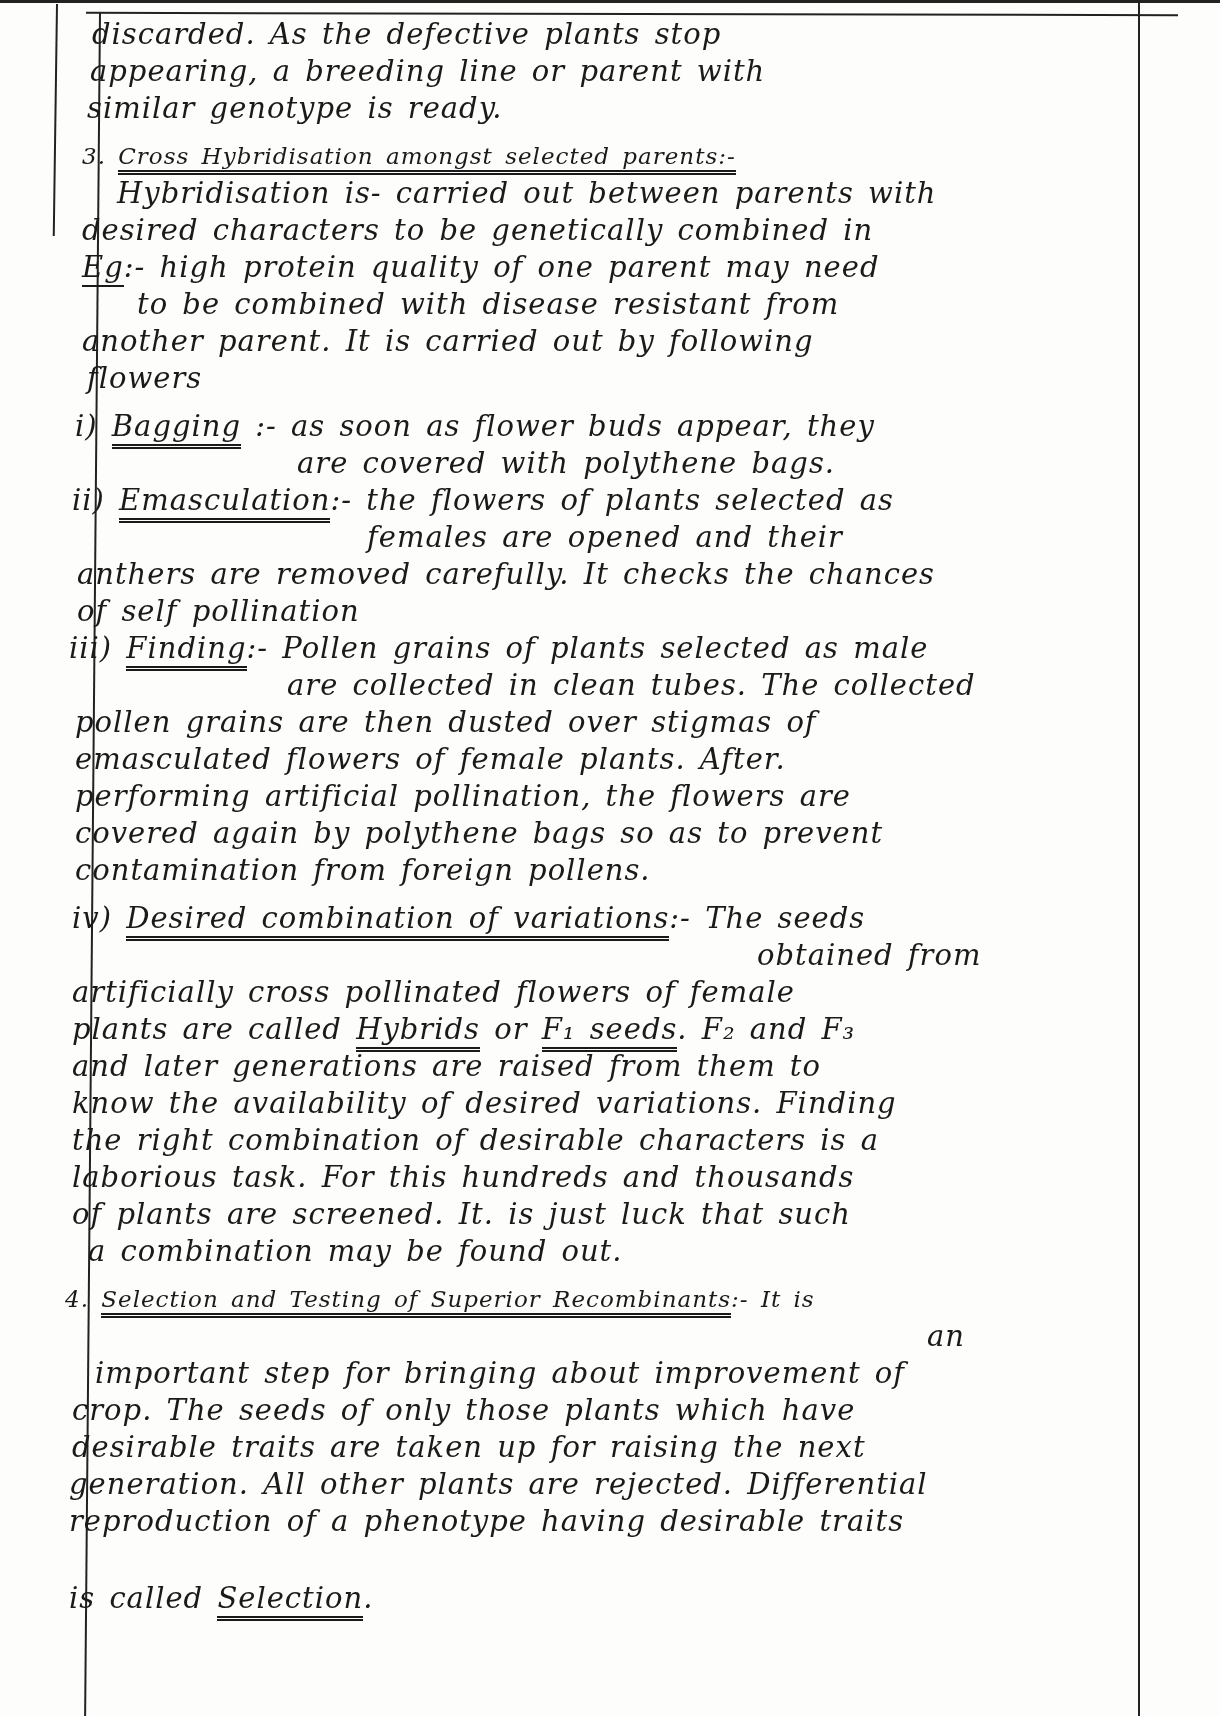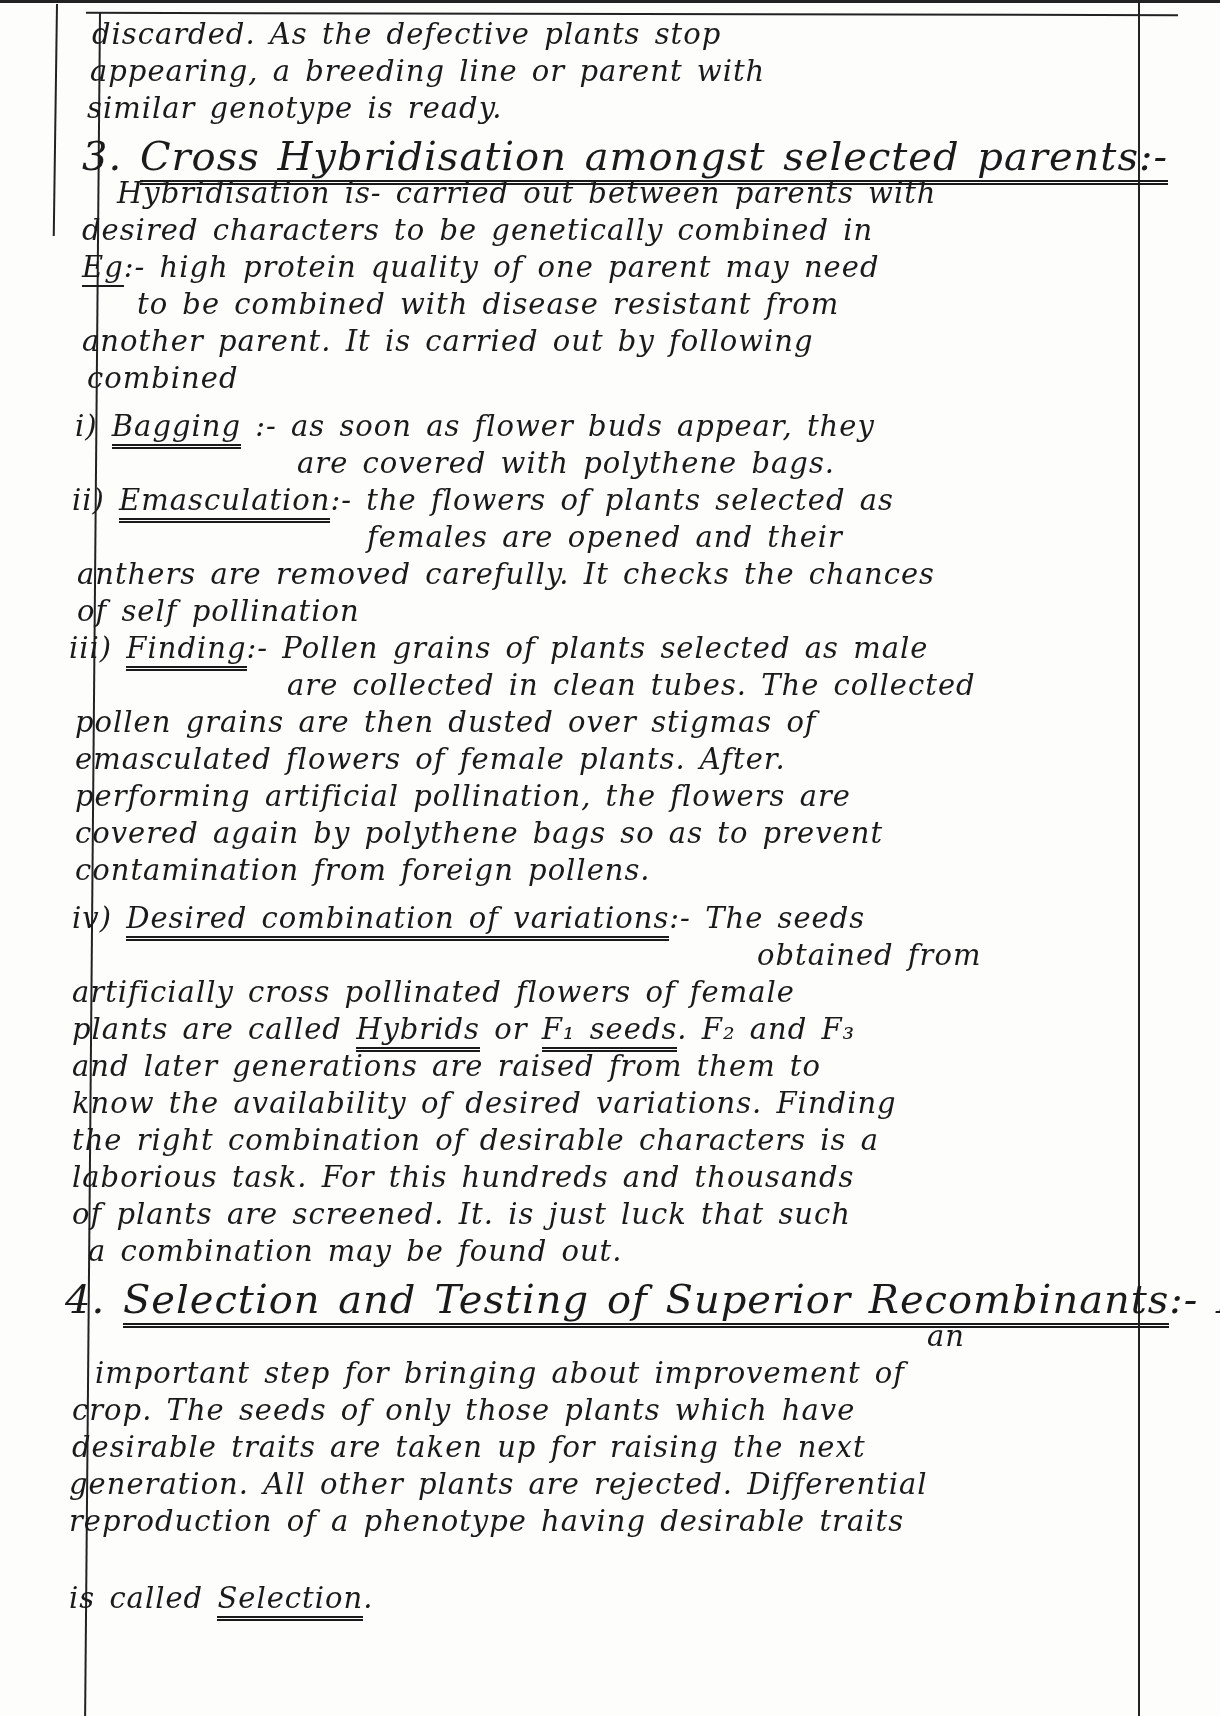--- a/index.html
+++ b/index.html
@@ -44,21 +44,21 @@
     position:absolute;top:16px;left:65px;width:1080px;
     color:var(--ink);
     font-style:italic;
     font-size:29px;
     line-height:37px;
     letter-spacing:1px;
     word-spacing:4px;
   }
   .line{white-space:nowrap;}
   .line.gap{margin-top:11px;}
-  .line.heading{font-size:40px;}
+  .line.heading{font-size:23px;}
   .u-double{
     border-bottom:5px double var(--ink);
     padding-bottom:1px;
   }
   .u-single{
     border-bottom:2px solid var(--ink);
     padding-bottom:1px;
   }
 </style>
 </head>
@@ -73,21 +73,21 @@
 <div class="notes-text">
     <div class="line" style="padding-left: 27px;"><span>discarded. As the defective plants stop</span></div>
     <div class="line" style="padding-left: 25px;"><span>appearing, a breeding line or parent with</span></div>
     <div class="line" style="padding-left: 22px;"><span>similar genotype is ready.</span></div>
     <div class="line heading gap" style="padding-left: 17px;"><span>3. </span><span class="u-double">Cross Hybridisation amongst selected parents:-</span></div>
     <div class="line" style="padding-left: 52px;"><span>Hybridisation is- carried out between parents with</span></div>
     <div class="line" style="padding-left: 17px;"><span>desired characters to be genetically combined in</span></div>
     <div class="line" style="padding-left: 17px;"><span class="u-single">Eg</span><span>:- high protein quality of one parent may need</span></div>
     <div class="line" style="padding-left: 72px;"><span>to be combined with disease resistant from</span></div>
     <div class="line" style="padding-left: 17px;"><span>another parent. It is carried out by following</span></div>
-    <div class="line" style="padding-left: 22px;"><span>combined</span></div>
+    <div class="line" style="padding-left: 22px;"><span>flowers</span></div>
     <div class="line gap" style="padding-left: 10px;"><span>i) </span><span class="u-double">Bagging</span><span> :- as soon as flower buds appear, they</span></div>
     <div class="line" style="padding-left: 232px;"><span>are covered with polythene bags.</span></div>
     <div class="line" style="padding-left: 7px;"><span>ii) </span><span class="u-double">Emasculation</span><span>:- the flowers of plants selected as</span></div>
     <div class="line" style="padding-left: 302px;"><span>females are opened and their</span></div>
     <div class="line" style="padding-left: 12px;"><span>anthers are removed carefully. It checks the chances</span></div>
     <div class="line" style="padding-left: 12px;"><span>of self pollination</span></div>
     <div class="line" style="padding-left: 4px;"><span>iii) </span><span class="u-double">Finding</span><span>:- Pollen grains of plants selected as male</span></div>
     <div class="line" style="padding-left: 222px;"><span>are collected in clean tubes. The collected</span></div>
     <div class="line" style="padding-left: 10px;"><span>pollen grains are then dusted over stigmas of</span></div>
     <div class="line" style="padding-left: 10px;"><span>emasculated flowers of female plants. After.</span></div>

